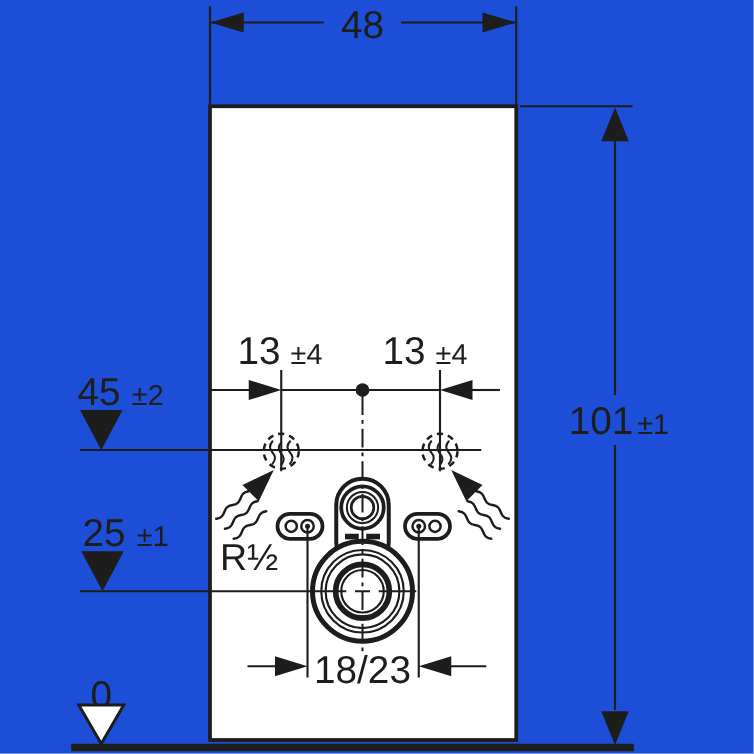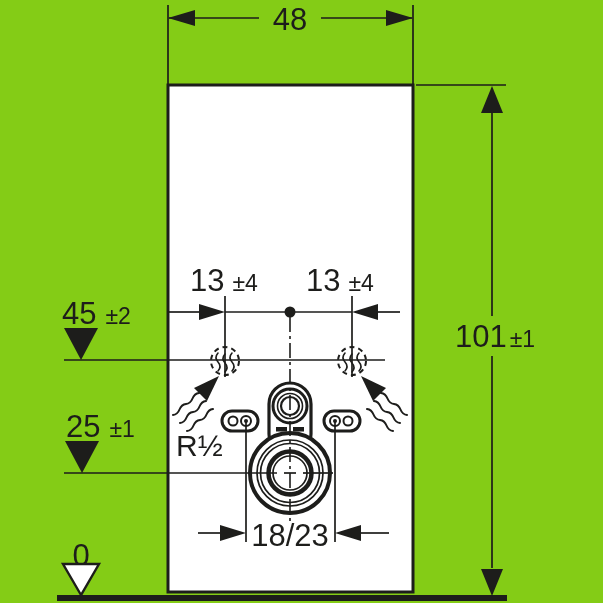--- a/index.html
+++ b/index.html
@@ -1,16 +1,16 @@
 <!DOCTYPE html>
 <html><head>
 <meta charset="utf-8">
 <style>
   html,body{margin:0;padding:0;background:#fff;}
-  .frame{position:relative;width:603px;height:603px;background:#84cc16;overflow:hidden;
+  .frame{position:relative;width:603px;height:603px;background:#1d4ed8;overflow:hidden;
          font-family:"Liberation Sans",sans-serif;}
   svg{display:block;}
   .ln{stroke:#1d1d1b;stroke-width:1.7;fill:none;}
   .ln2{stroke:#1d1d1b;stroke-width:2;fill:none;}
   .panel{stroke:#1d1d1b;stroke-width:3;fill:#fff;}
   .floor{stroke:#1d1d1b;stroke-width:6;fill:none;}
   .fillb{fill:#1d1d1b;stroke:none;}
   .wtri{fill:#fff;stroke:#1d1d1b;stroke-width:2.4;}
   .dashc{stroke:#1d1d1b;stroke-width:2;fill:none;stroke-dasharray:5 4;}
   .sq{stroke:#1d1d1b;stroke-width:2;fill:none;stroke-linecap:round;}

